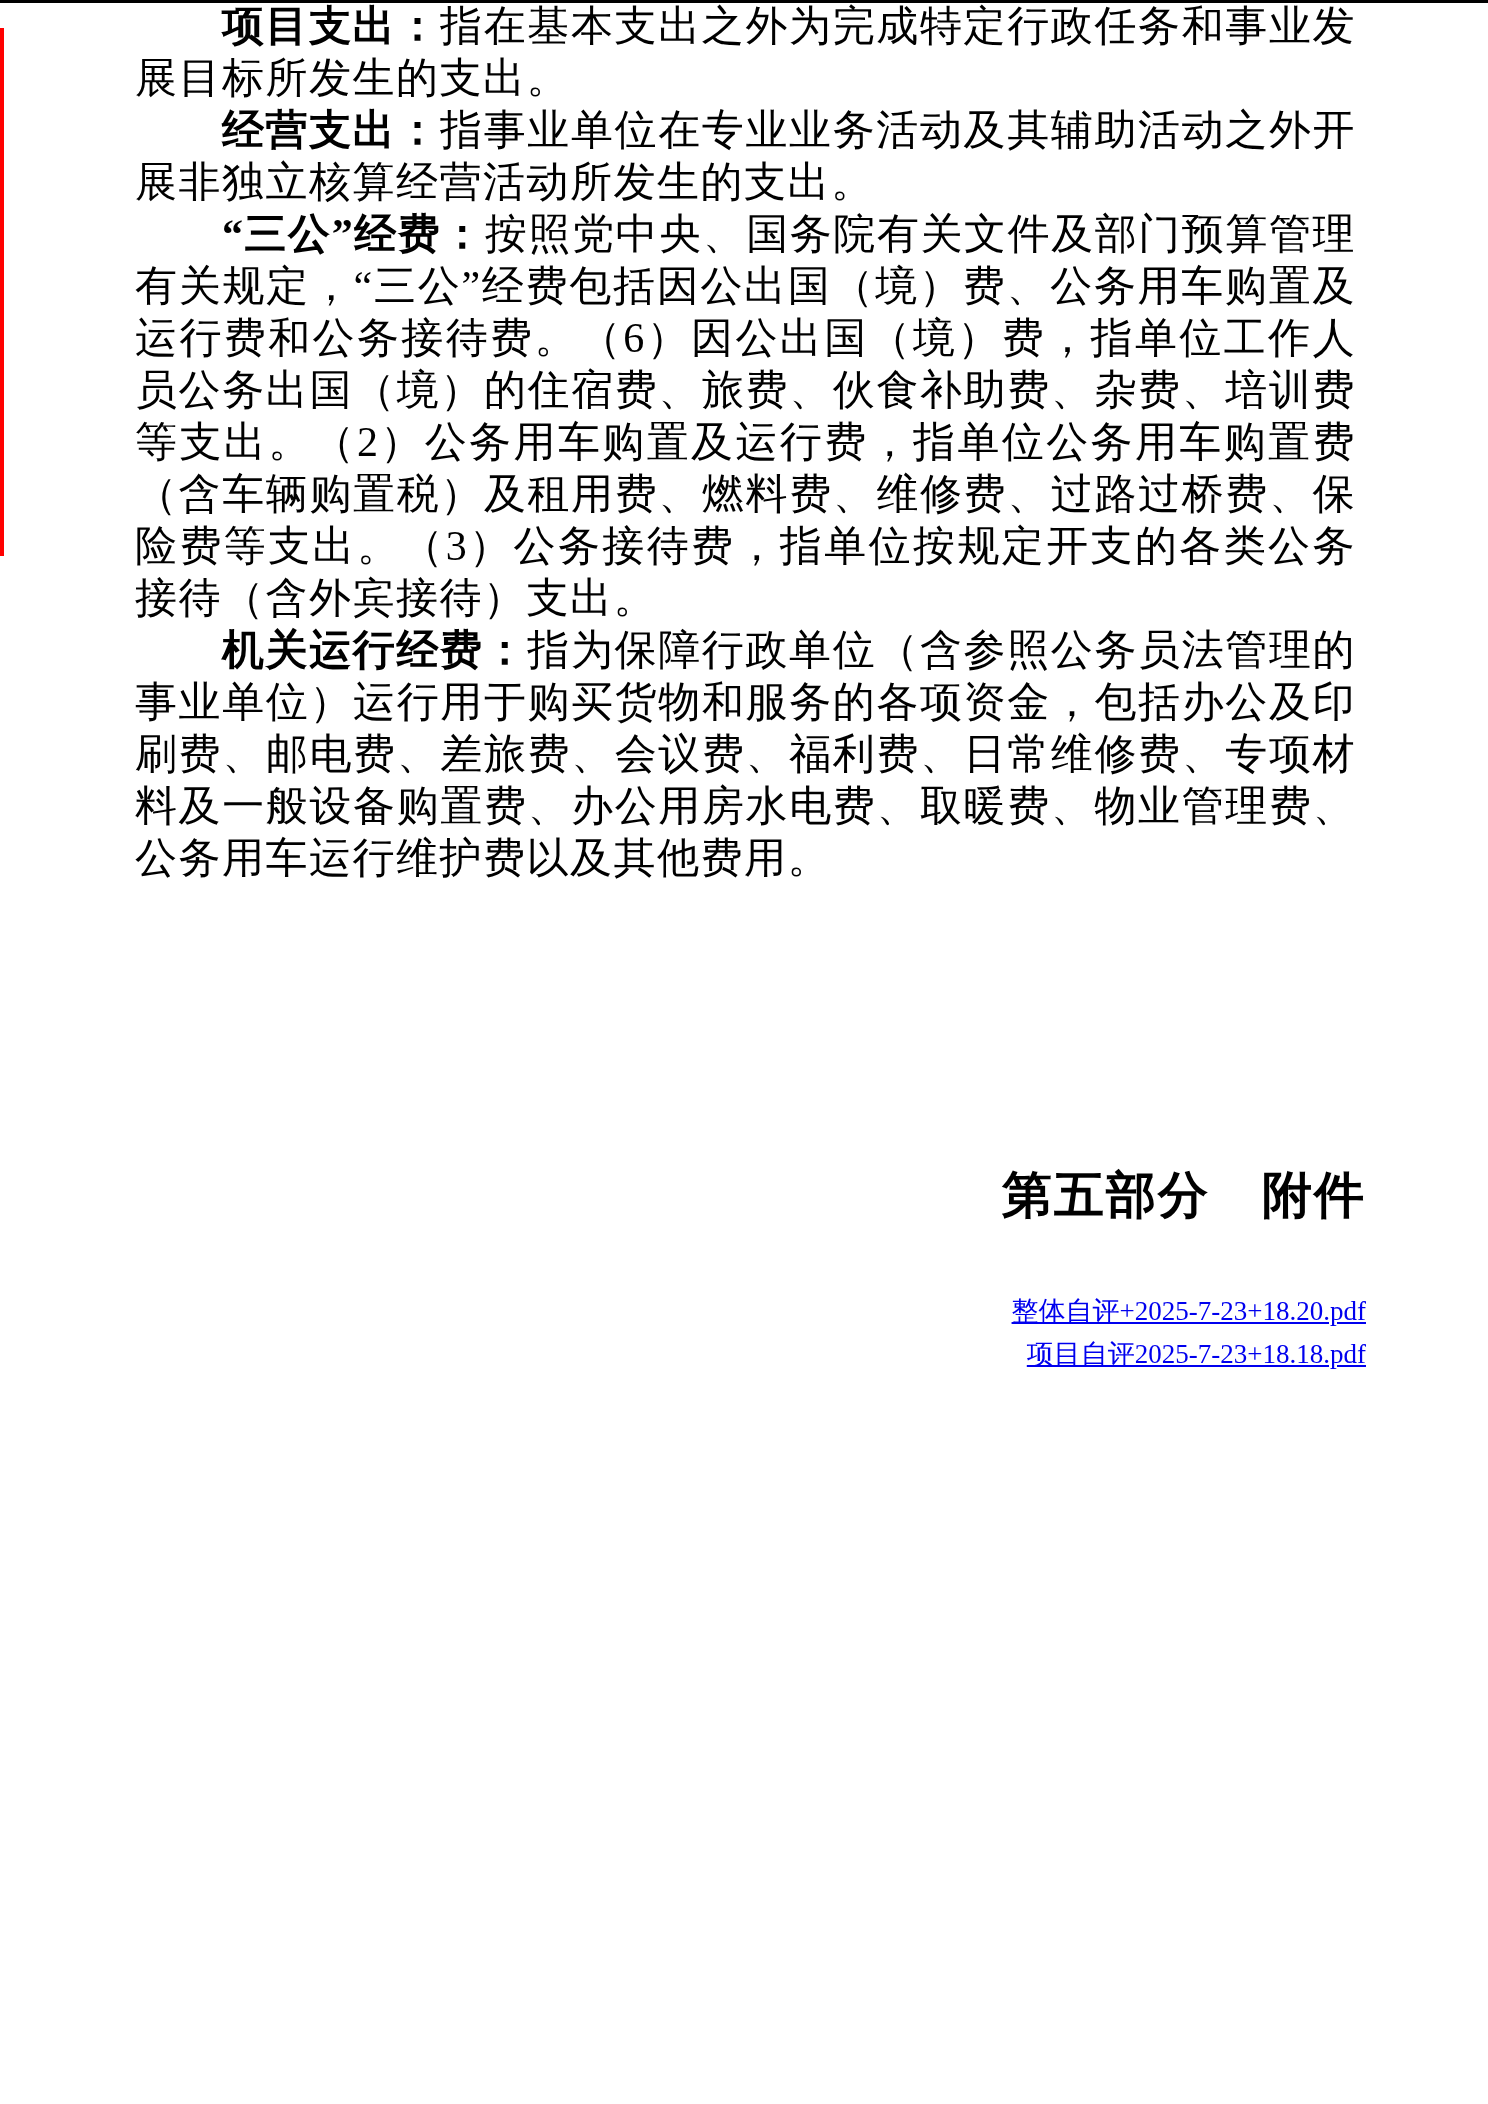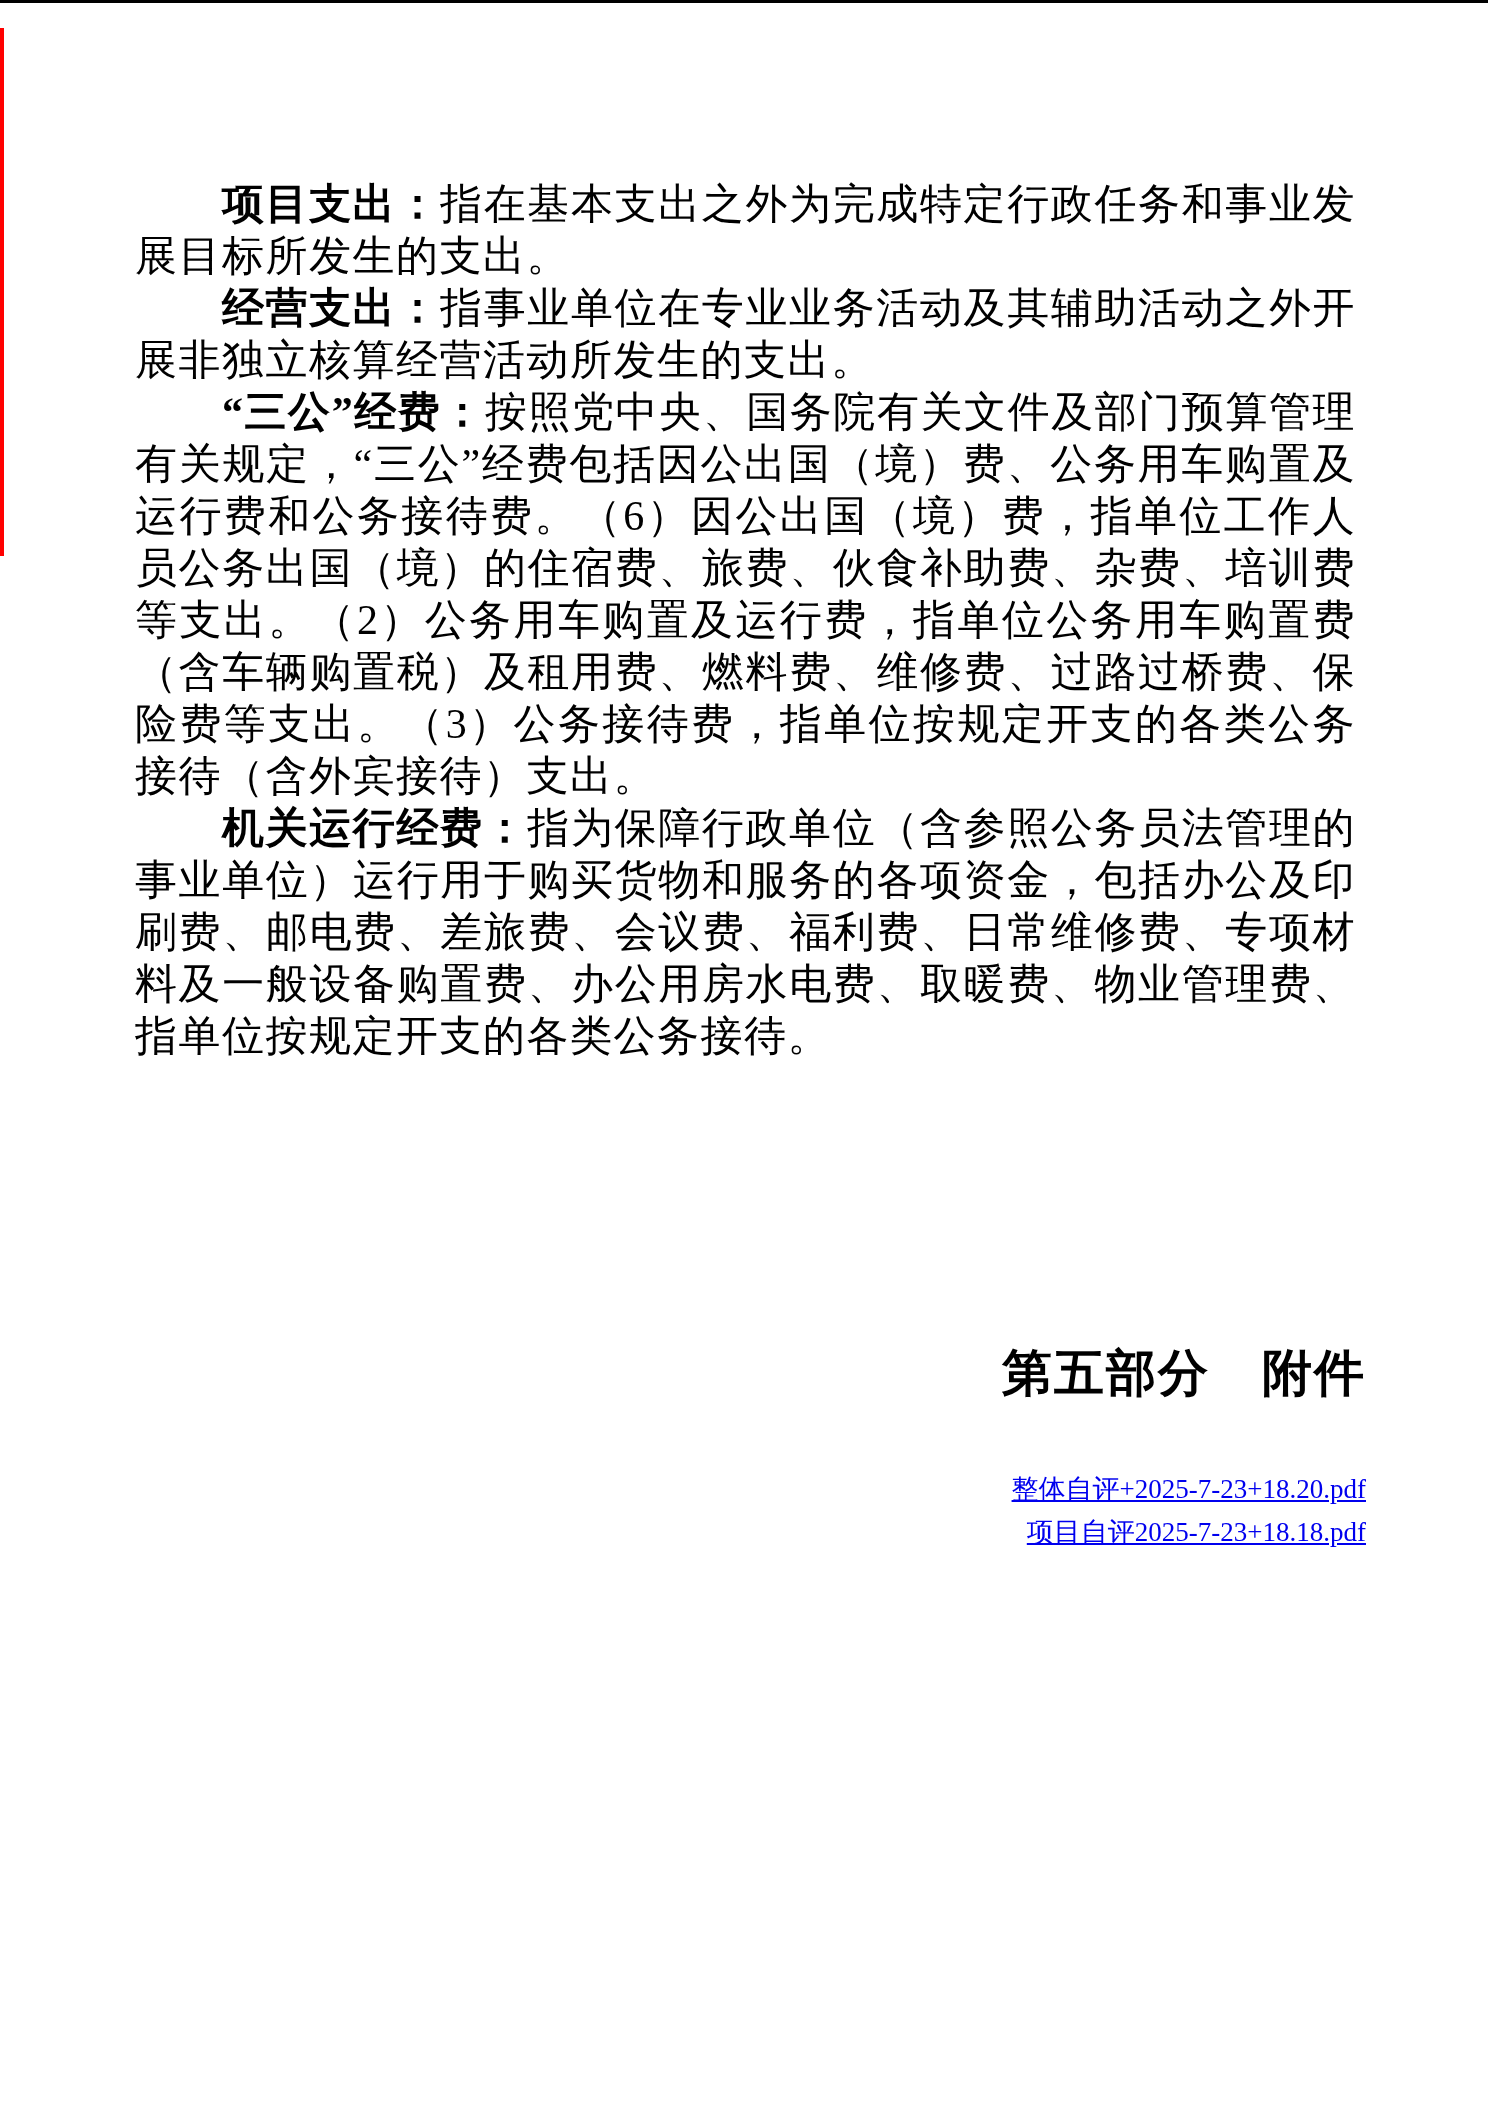--- a/index.html
+++ b/index.html
@@ -17,21 +17,21 @@
     top: 0; left: 0;
     width: 100%; height: 3px;
     background: var(--edge-color, #000000);
   }
   .left-mark {
     position: absolute;
     top: 28px; left: 0;
     width: 4px; height: 528px;
     background: var(--mark-color, #ff0000);
   }
-  .content { padding-top: 178px; }
+  .content { }
   .body-para {
     margin: 0 0 0 135px;
     width: 1221px;
     font-size: 42px;
     line-height: 52px;
     letter-spacing: 1.5px;
     text-align: justify;
     text-justify: inter-ideograph;
     text-indent: 87px;
   }
@@ -66,21 +66,21 @@
   <div class="left-mark"></div>
 
   <div class="content">
 
     <p class="body-para"><span class="term">项目支出：</span><span>指在基本支出之外为完成特定行政任务和事业发展目标所发生的支出。</span></p>
 
     <p class="body-para"><span class="term">经营支出：</span><span>指事业单位在专业业务活动及其辅助活动之外开展非独立核算经营活动所发生的支出。</span></p>
 
     <p class="body-para"><span class="term">“三公”经费：</span><span>按照党中央、国务院有关文件及部门预算管理有关规定，“三公”经费包括因公出国（境）费、公务用车购置及运行费和公务接待费。（6）因公出国（境）费，指单位工作人员公务出国（境）的住宿费、旅费、伙食补助费、杂费、培训费等支出。（2）公务用车购置及运行费，指单位公务用车购置费（含车辆购置税）及租用费、燃料费、维修费、过路过桥费、保险费等支出。（3）公务接待费，指单位按规定开支的各类公务接待（含外宾接待）支出。</span></p>
 
-    <p class="body-para"><span class="term">机关运行经费：</span><span>指为保障行政单位（含参照公务员法管理的事业单位）运行用于购买货物和服务的各项资金，包括办公及印刷费、邮电费、差旅费、会议费、福利费、日常维修费、专项材料及一般设备购置费、办公用房水电费、取暖费、物业管理费、指单位按规定开支的各类公务接待。</span></p>
+    <p class="body-para"><span class="term">机关运行经费：</span><span>指为保障行政单位（含参照公务员法管理的事业单位）运行用于购买货物和服务的各项资金，包括办公及印刷费、邮电费、差旅费、会议费、福利费、日常维修费、专项材料及一般设备购置费、办公用房水电费、取暖费、物业管理费、公务用车运行维护费以及其他费用。</span></p>
 
     <div class="center-block">
       <h1 class="section-heading">第五部分　附件</h1>
       <div class="links">
         <a class="attachment-link" href="#">整体自评+2025-7-23+18.20.pdf</a>
         <a class="attachment-link" href="#">项目自评2025-7-23+18.18.pdf</a>
       </div>
     </div>
 
   </div>

